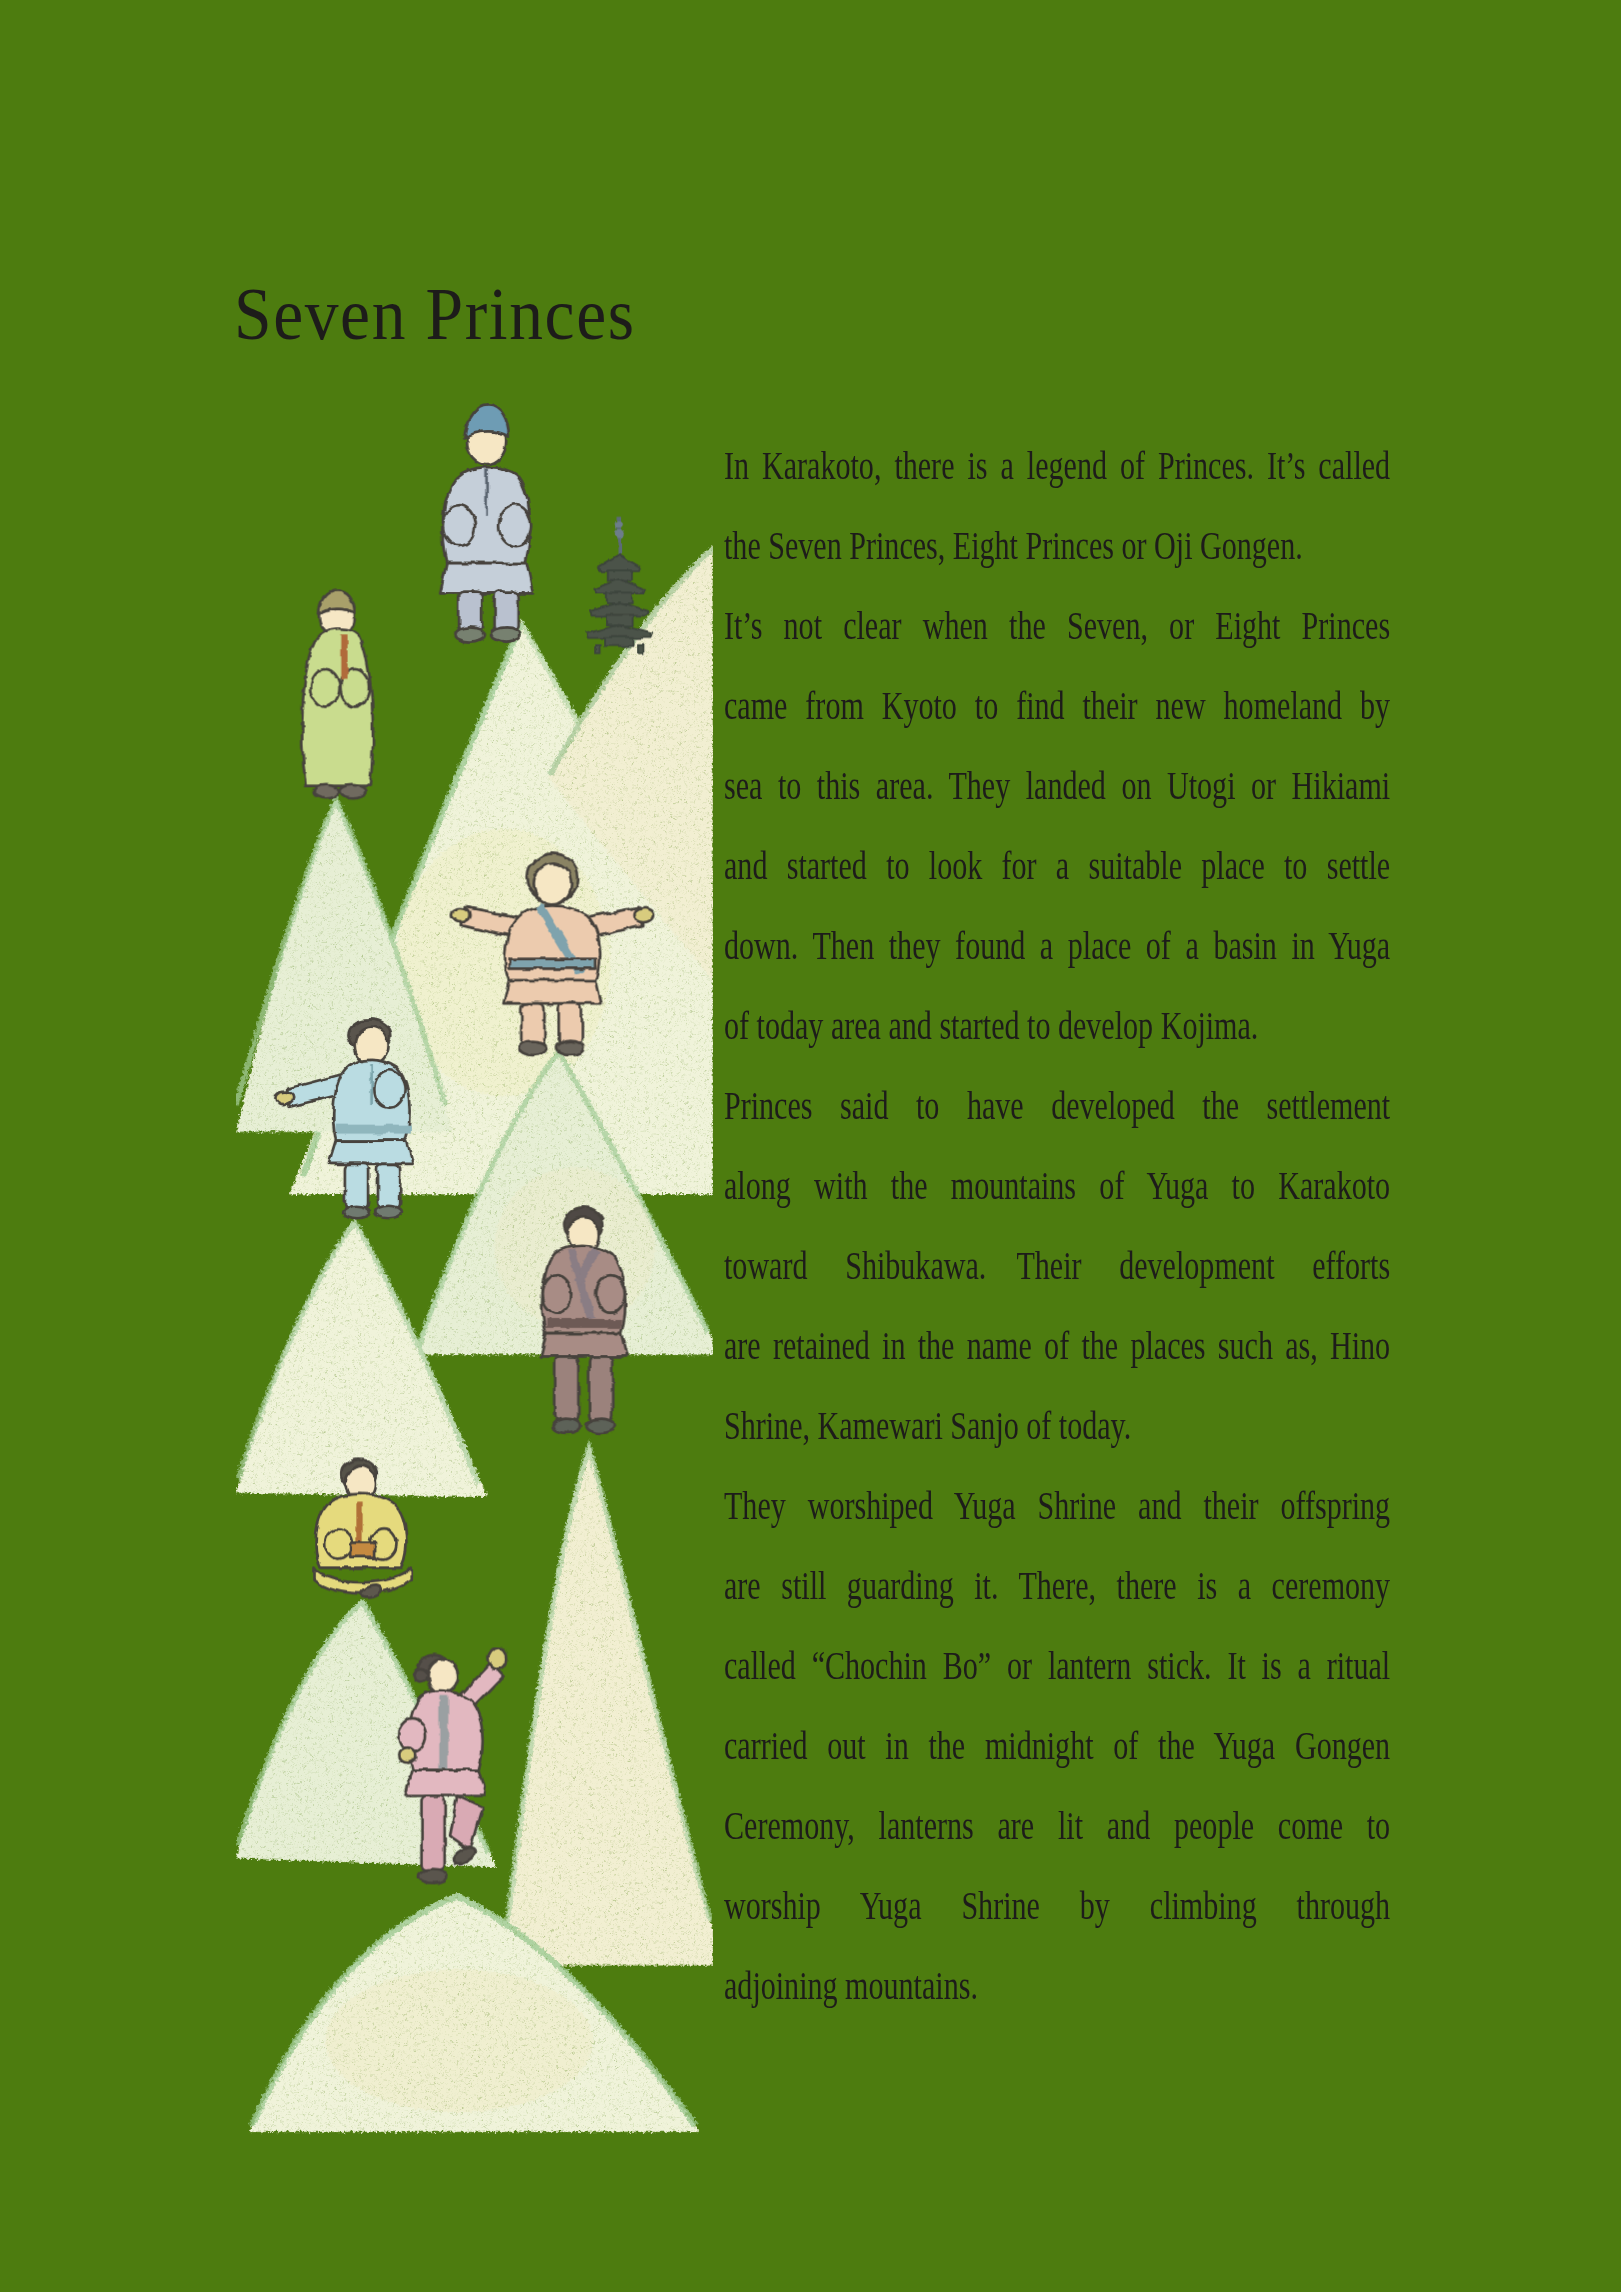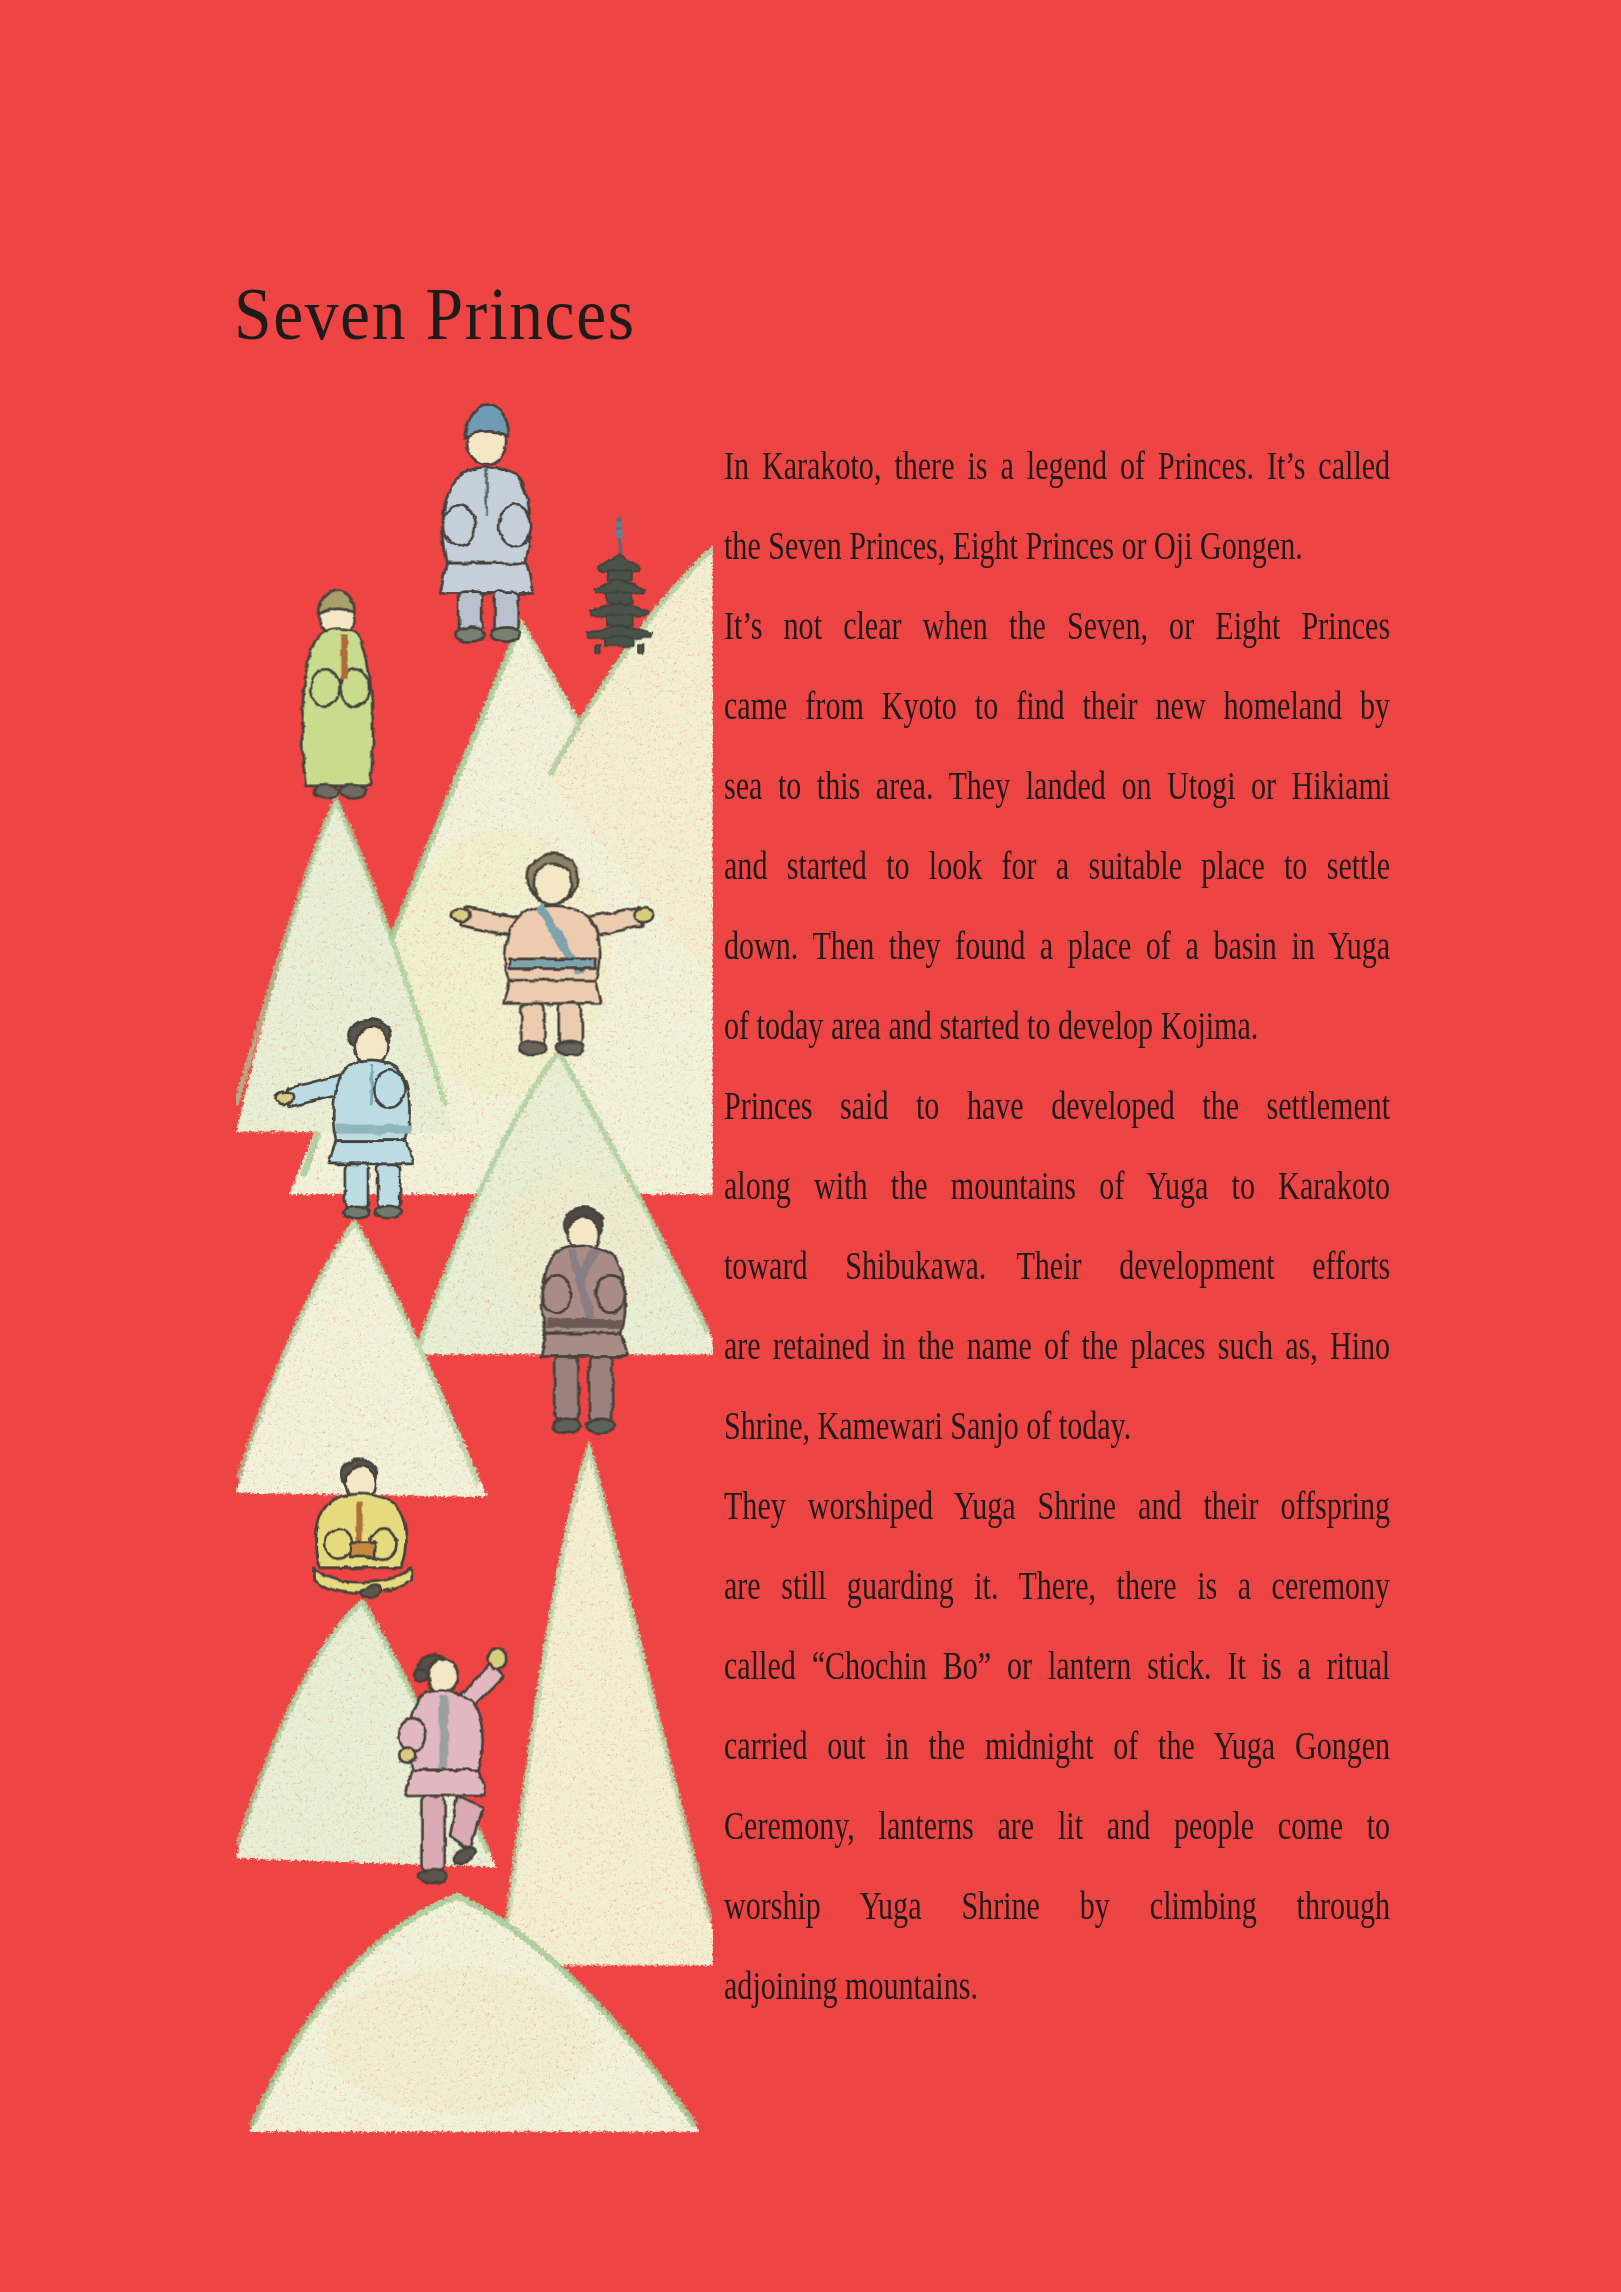--- a/index.html
+++ b/index.html
@@ -3,21 +3,21 @@
 <meta charset="utf-8">
 <style>
   html, body { margin: 0; padding: 0; }
   body {
     width: 1622px; height: 2293px;
     background: #ffffff;
     position: relative;
     overflow: hidden;
     font-family: "Liberation Serif", "DejaVu Serif", serif;
   }
-  .page { position: absolute; inset: 0; background: #ef4444; }
+  .page { position: absolute; inset: 0; background: #4d7c0f; }
 
   .title {
     position: absolute;
     left: 234px; top: 276px;
     margin: 0;
     font-size: 75px;
     font-weight: 400;
     line-height: 1;
     letter-spacing: 1.8px;
     color: #1d1c1a;

